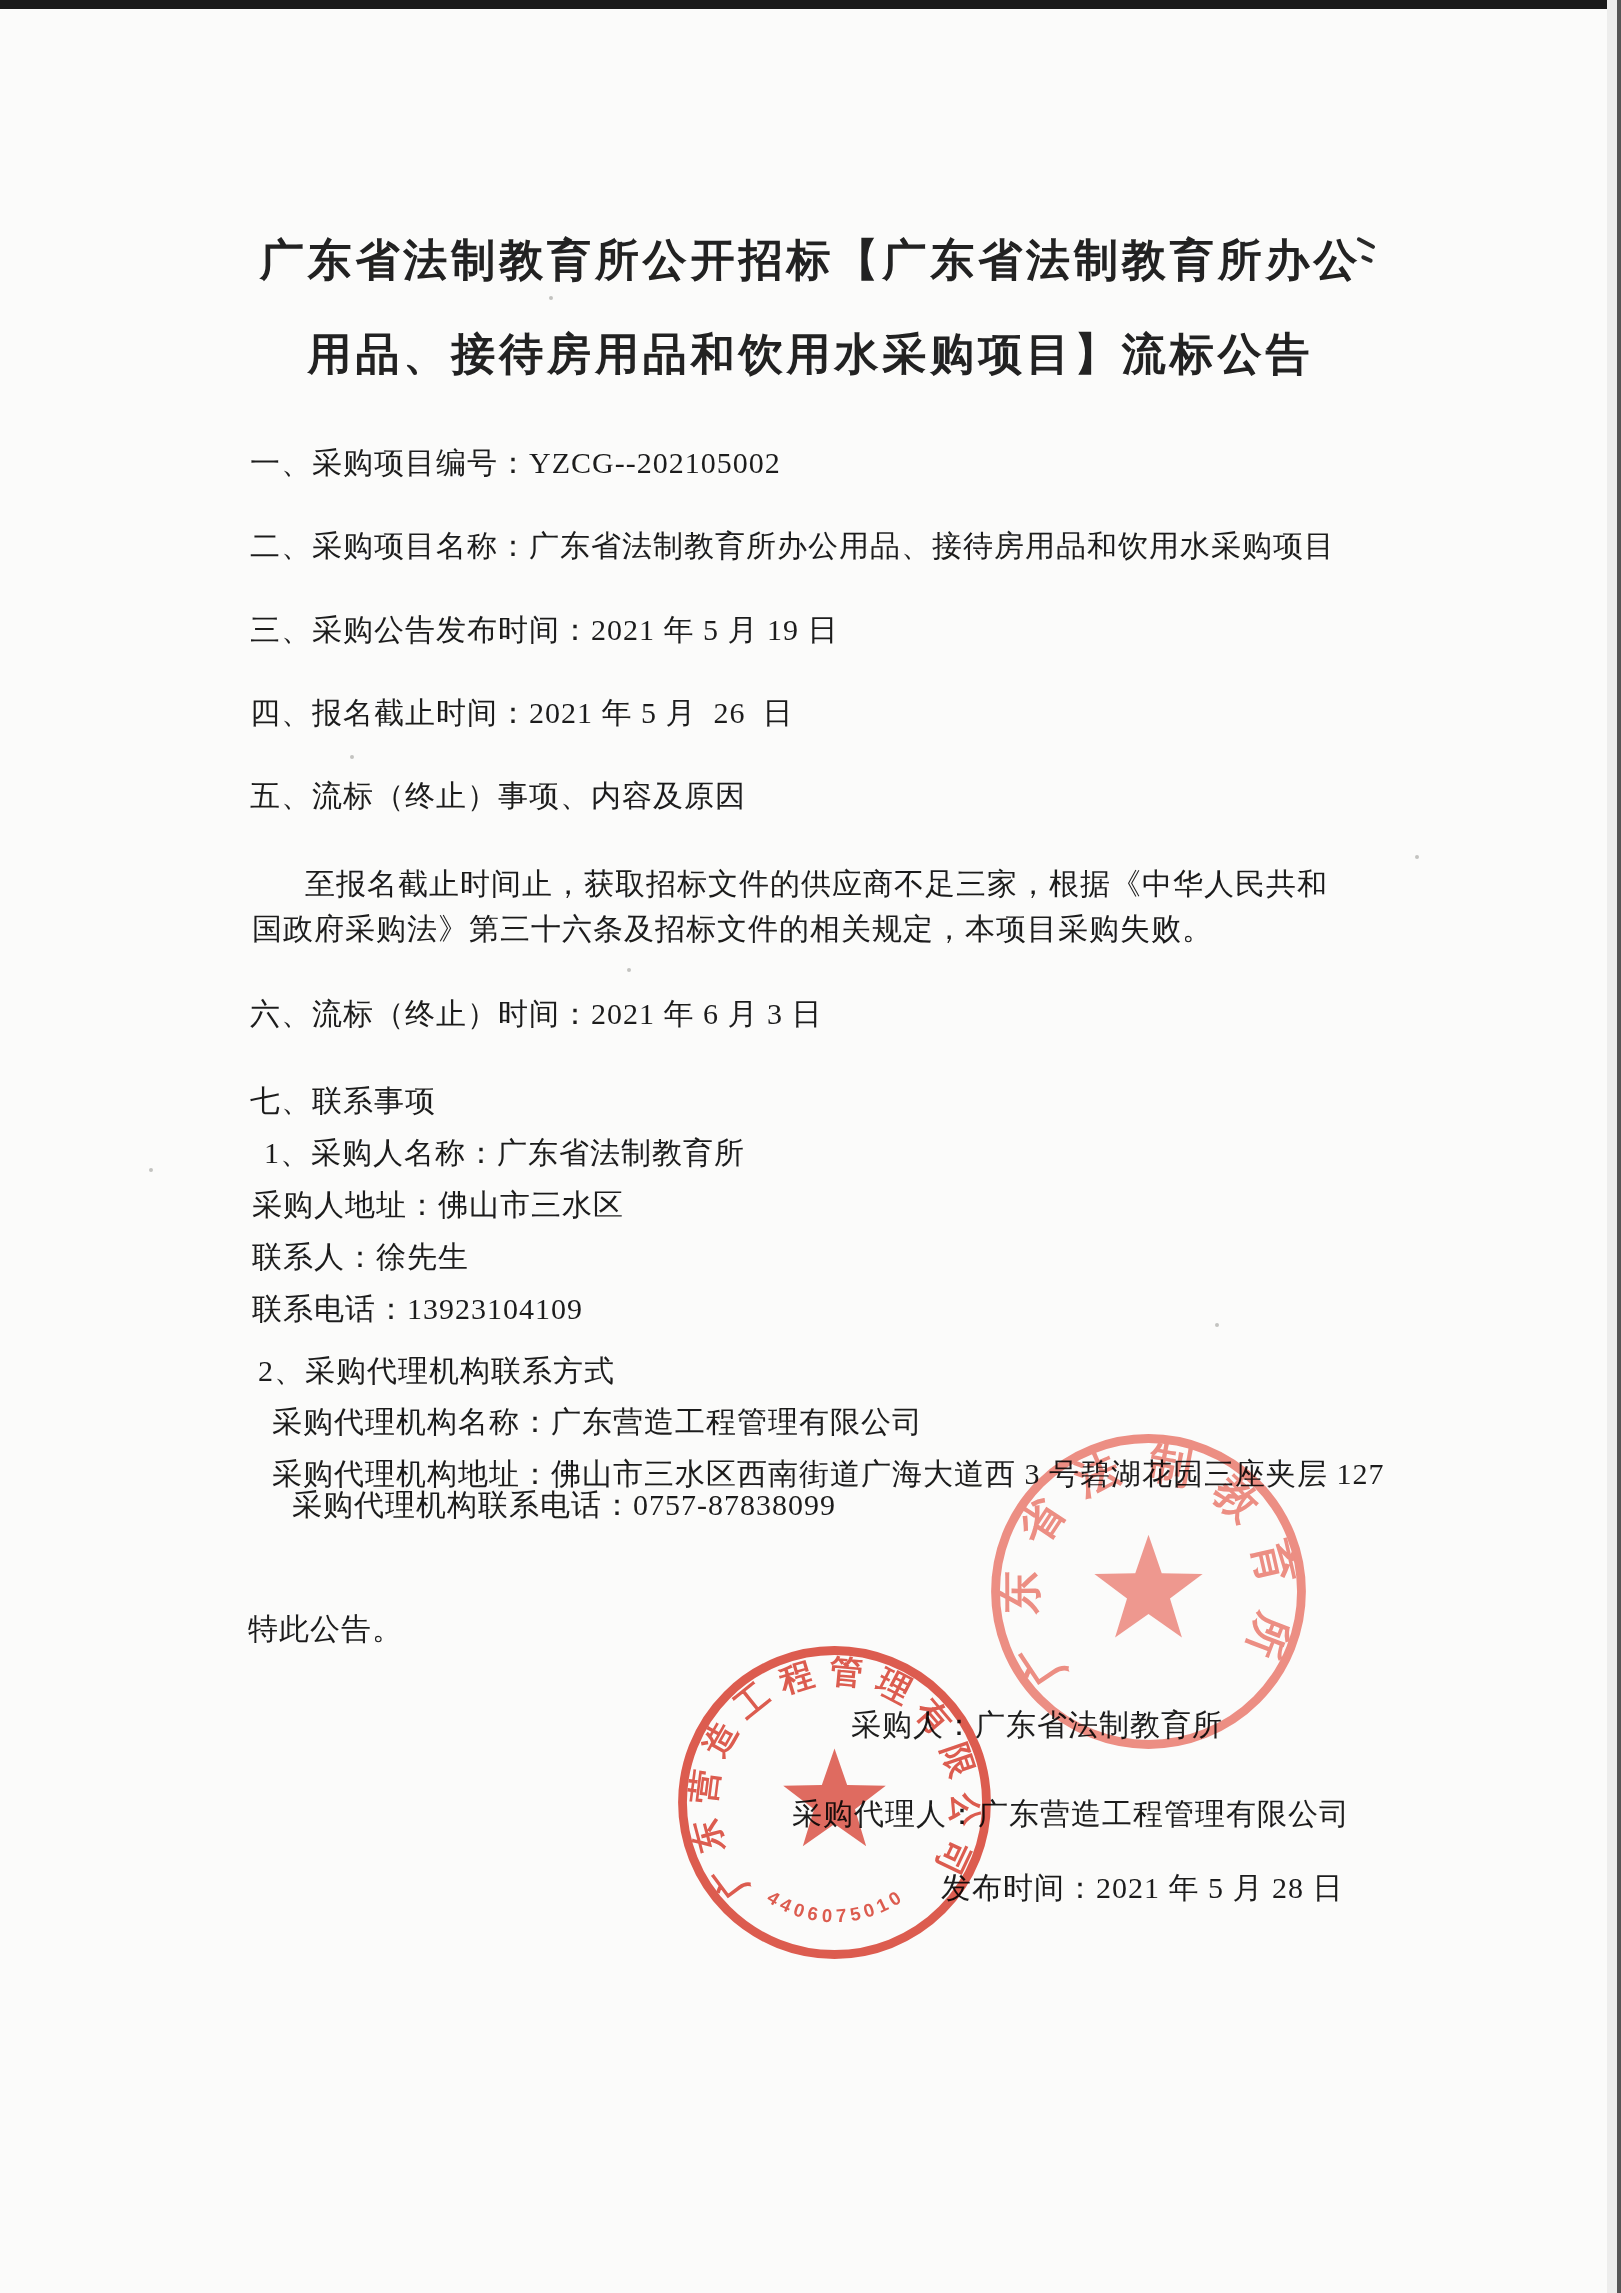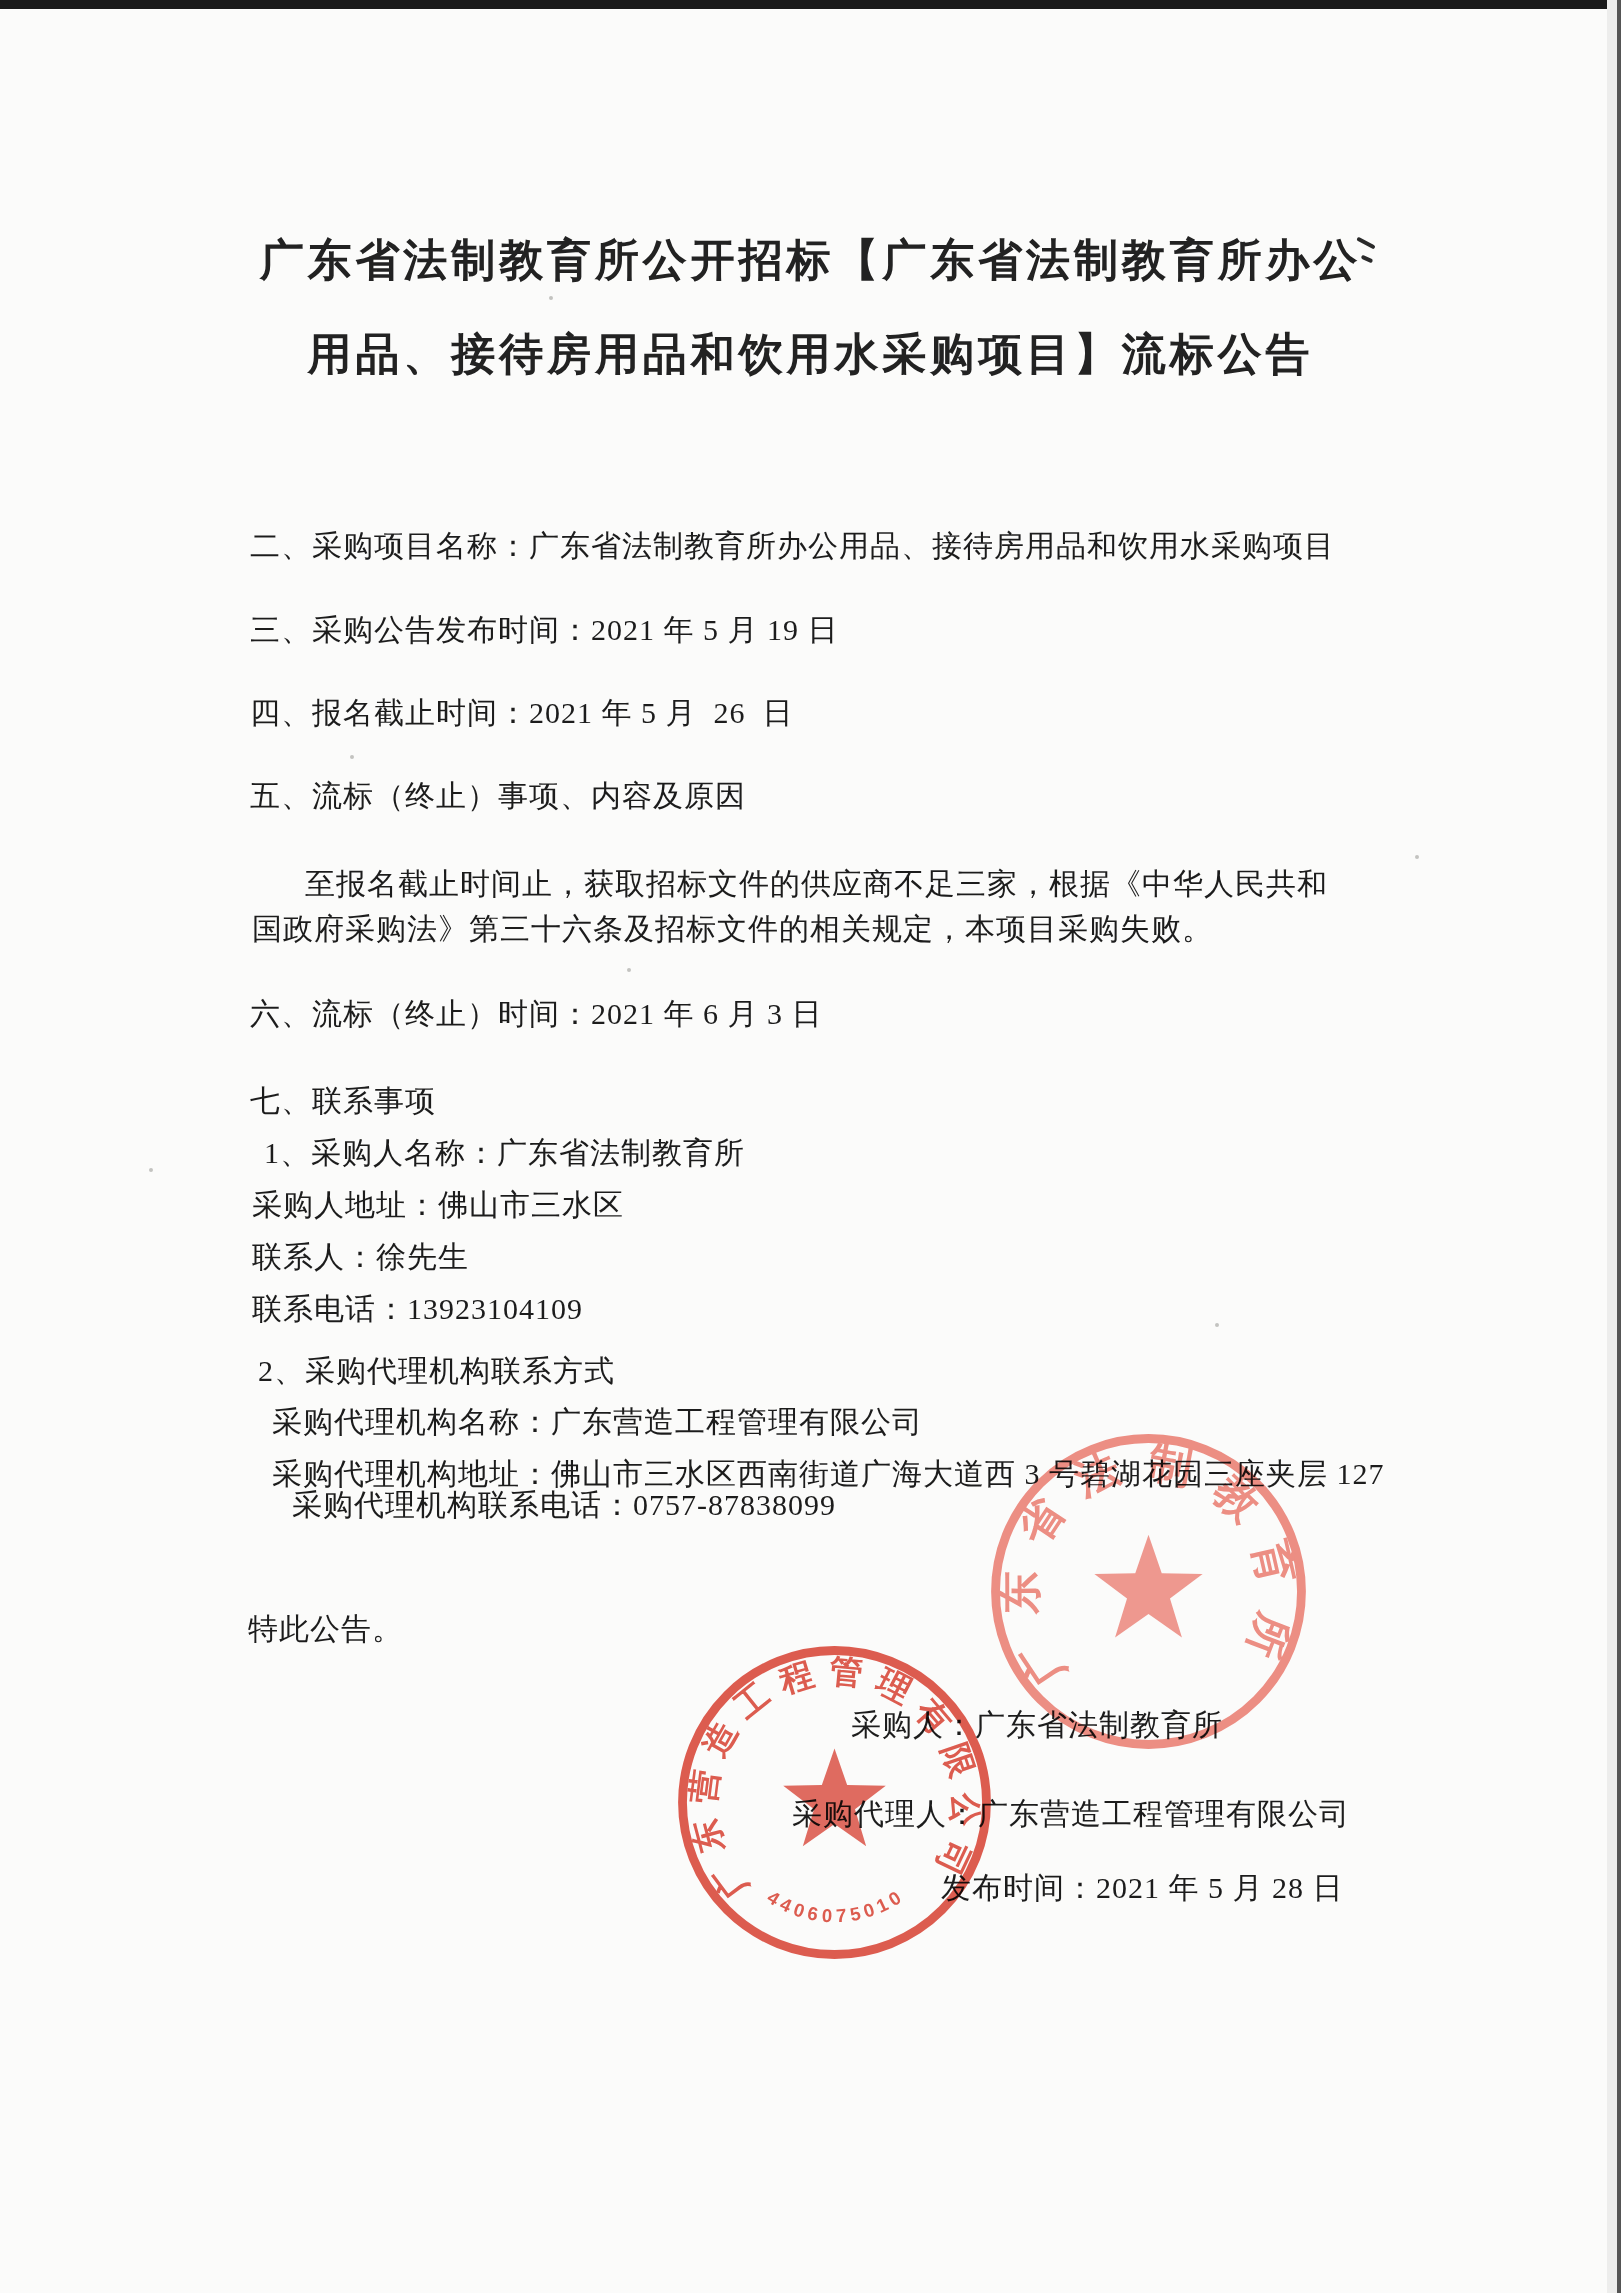--- a/index.html
+++ b/index.html
@@ -77,20 +77,21 @@
   <div class="speck" style="left:549px;top:296px;"></div>
   <div class="speck" style="left:350px;top:755px;"></div>
   <div class="speck" style="left:627px;top:968px;"></div>
   <div class="speck" style="left:1415px;top:855px;"></div>
   <div class="speck" style="left:149px;top:1168px;"></div>
   <div class="speck" style="left:1215px;top:1323px;"></div>
 
   <div class="title-line t1">广东省法制教育所公开招标【广东省法制教育所办公</div>
   <div class="title-line t2">用品、接待房用品和饮用水采购项目】流标公告</div>
 
+  <div class="line ln1">一、采购项目编号：YZCG--202105002</div>
   <div class="line ln2">二、采购项目名称：广东省法制教育所办公用品、接待房用品和饮用水采购项目</div>
   <div class="line ln3">三、采购公告发布时间：2021 年 5 月 19 日</div>
   <div class="line ln4">四、报名截止时间：2021 年 5 月  26  日</div>
   <div class="line ln5">五、流标（终止）事项、内容及原因</div>
   <div class="line lnp2">国政府采购法》第三十六条及招标文件的相关规定，本项目采购失败。</div>
   <div class="line lnp1">至报名截止时间止，获取招标文件的供应商不足三家，根据《中华人民共和</div>
   <div class="line ln6">六、流标（终止）时间：2021 年 6 月 3 日</div>
   <div class="line ln7">七、联系事项</div>
 
   <div class="line lnc1">1、采购人名称：广东省法制教育所</div>

